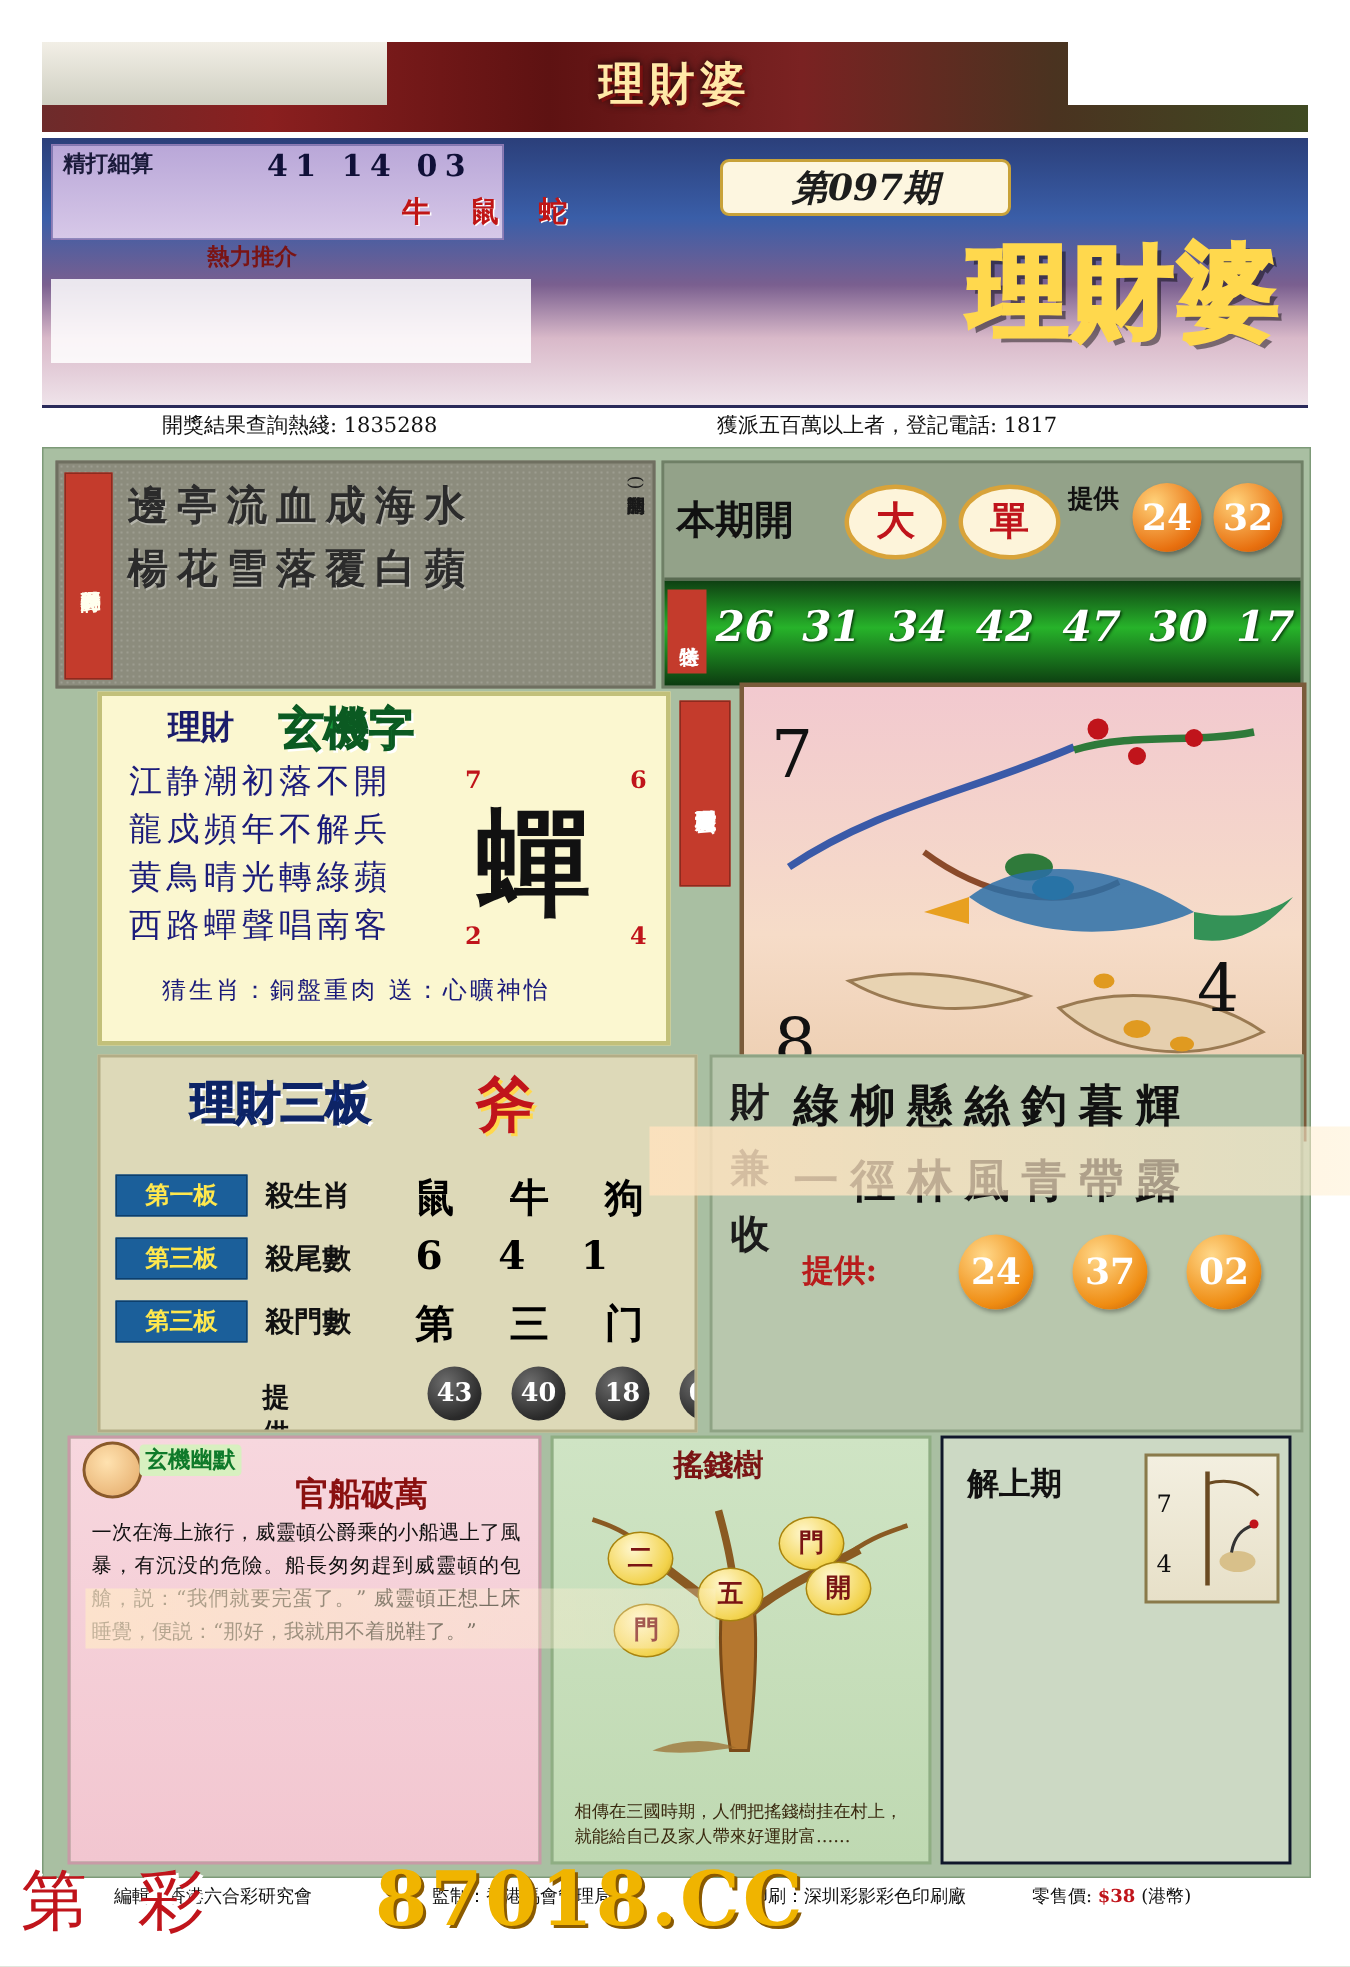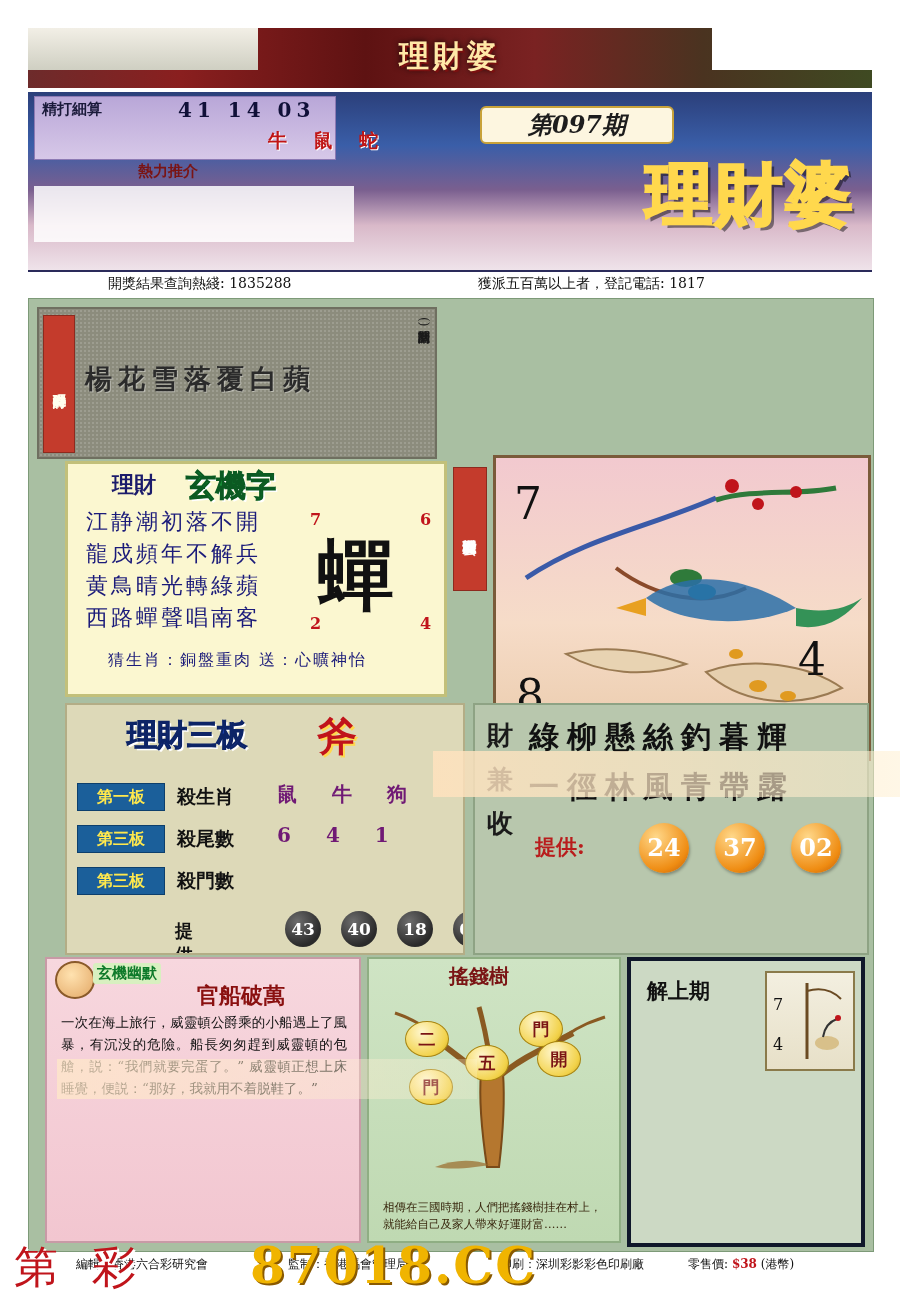--- a/index.html
+++ b/index.html
@@ -224,21 +224,21 @@
   .brow .tag{
     position:absolute;left:0;top:0;width:86px;height:26px;background:#1b5f9a;
     color:#ffe84d;font-size:16px;font-weight:bold;text-align:center;line-height:26px;
     font-family:"DejaVu Serif","Liberation Serif",serif;border:1px solid #0d3f6c;
   }
   .brow .k{
     position:absolute;left:100px;top:1px;font-size:19px;color:#111;font-weight:bold;
     font-family:"DejaVu Serif","Liberation Serif",serif;
   }
   .brow .v{
-    position:absolute;left:200px;top:-2px;font-size:20px;color:#701a75;font-weight:bold;
+    position:absolute;left:200px;top:-2px;font-size:26px;color:#000000;font-weight:bold;
     letter-spacing:14px;font-family:"DejaVu Serif","Liberation Serif",serif;
   }
   .b1{top:78px;} .b2{top:120px;} .b3{top:162px;}
   .lucky-row{position:absolute;left:28px;top:206px;}
   .lucky-label{
     position:absolute;left:80px;top:8px;font-size:18px;font-weight:bold;color:#111;
     font-family:"DejaVu Serif","Liberation Serif",serif;
   }
   .lucky-ball{
     position:absolute;top:0;width:36px;height:36px;border-radius:50%;
@@ -306,21 +306,21 @@
     font-family:"DejaVu Serif","Liberation Serif",serif;
   }
   .leaf{
     position:absolute;width:42px;height:34px;border-radius:50%;
     background:radial-gradient(circle at 38% 30%,#fff7cf,#f2d24a 70%,#caa21c);
     border:1px solid #a8840f;color:#7a1414;font-size:17px;font-weight:bold;
     text-align:center;line-height:34px;font-family:"DejaVu Serif","Liberation Serif",serif;
   }
   .exp-box{
     position:absolute;left:590px;top:0;width:230px;height:282px;
-    background:#ccd9c4;border:4px solid #0f172a;
+    background:#ccd9c4;border:2px solid #0f172a;
   }
   .exp-title{
     position:absolute;left:16px;top:16px;font-size:21px;font-weight:bold;color:#111;
     font-family:"DejaVu Serif","Liberation Serif",serif;
   }
   .exp-thumb{
     position:absolute;left:134px;top:10px;width:86px;height:96px;
     background:linear-gradient(180deg,#f3efe0,#e7e0c8);border:2px solid #8a7a4a;
     font-size:12px;color:#333;
   }
@@ -383,24 +383,47 @@
   <div class="hotline-row">
     <span class="l">開獎結果查詢熱綫:  1835288</span>
     <span class="r">獲派五百萬以上者，登記電話:  1817</span>
   </div>
 
   <div class="body-wrap">
 
     <div class="row1">
       <div class="poem-box">
         <div class="poem-label">理財特碼詩</div>
+        <div class="poem-l poem-l1">邊亭流血成海水</div>
         <div class="poem-l poem-l2">楊花雪落覆白蘋</div>
         <div class="poem-note">(請刮開塗層觀閲)</div>
       </div>
 
+      <div class="res-box">
+        <div class="res-top">
+          <div class="res-title">本期開</div>
+          <div class="oval o1">大</div>
+          <div class="oval o2">單</div>
+          <div class="res-sup">提供</div>
+          <div class="ball b1">24</div>
+          <div class="ball b2">32</div>
+        </div>
+        <div class="spec-strip">
+          <div class="spec-label">特送</div>
+          <div class="spec-nums">
+            <span>26</span>
+            <span>31</span>
+            <span>34</span>
+            <span>42</span>
+            <span>47</span>
+            <span>30</span>
+            <span>17</span>
+          </div>
+        </div>
+      </div>
     </div>
 
     <div class="row2">
       <div class="xuan-box">
         <div class="xuan-head">理財</div>
         <div class="xuan-head2">玄機字</div>
         <div class="xuan-lines">
           <div>江静潮初落不開</div>
           <div>龍戍頻年不解兵</div>
           <div>黄鳥晴光轉綠蘋</div>
@@ -452,20 +475,21 @@
           <div class="v">鼠 牛 狗</div>
         </div>
         <div class="brow b2">
           <div class="tag">第三板</div>
           <div class="k">殺尾數</div>
           <div class="v">6 4 1</div>
         </div>
         <div class="brow b3">
           <div class="tag">第三板</div>
           <div class="k">殺門數</div>
+          <div class="v">第 三 门</div>
         </div>
 
         <div class="lucky-row">
           <div class="lucky-label">提供吉數:</div>
           <div class="lucky-ball lb0">43</div>
           <div class="lucky-ball lb1">40</div>
           <div class="lucky-ball lb2">18</div>
           <div class="lucky-ball lb3">08</div>
         </div>
       </div>

